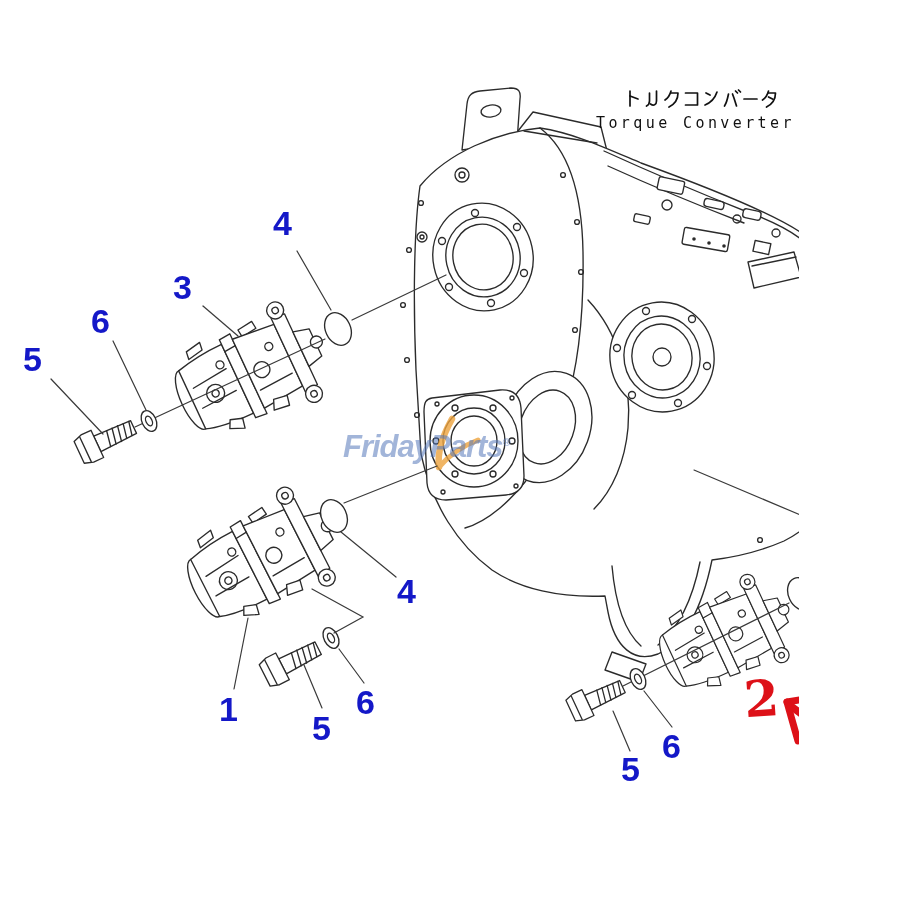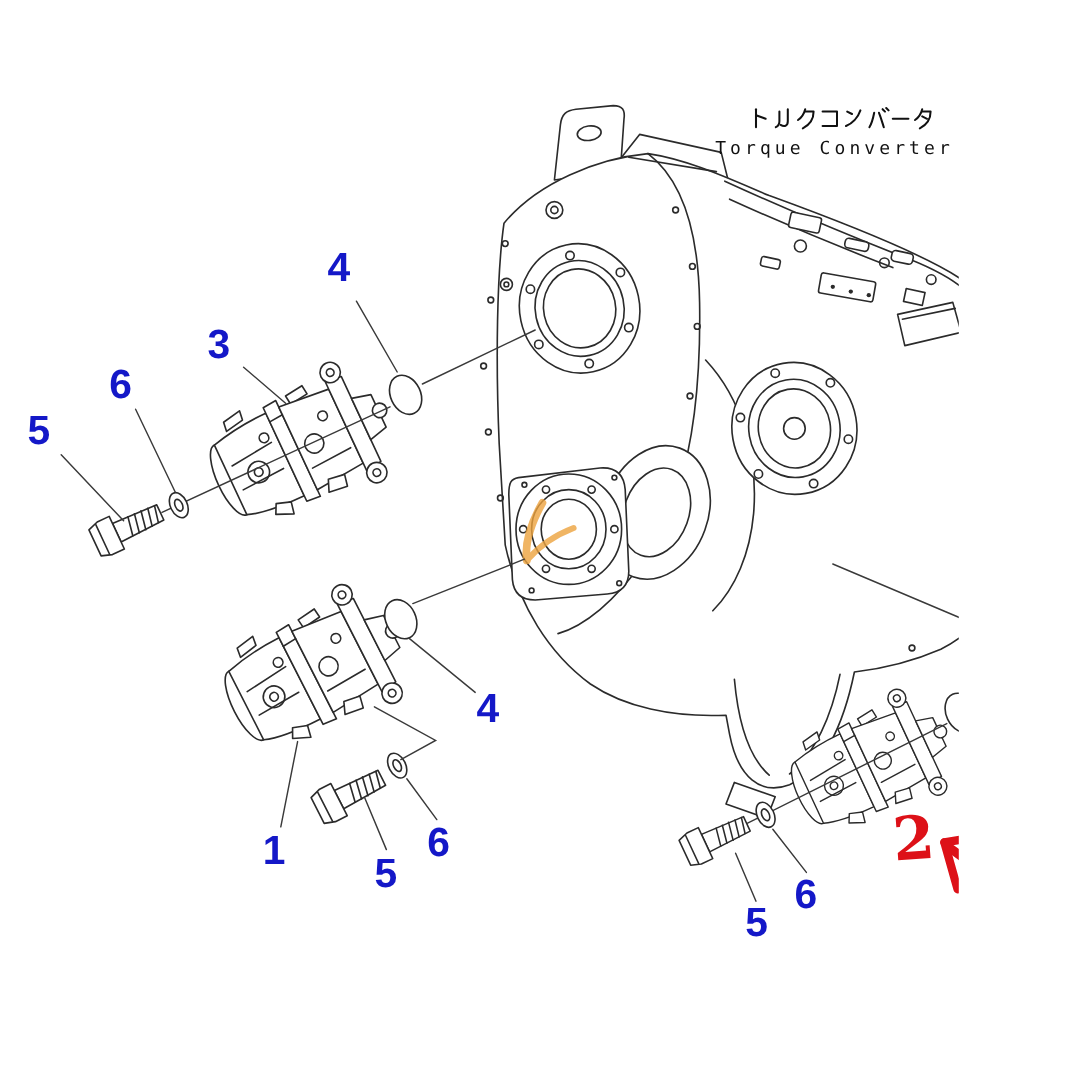--- a/index.html
+++ b/index.html
@@ -305,20 +305,21 @@
           <path d="M 6,2 L 13,2 C 13,8 10,13 4,16"></path>
           <path d="M 6,6 L 10,8"></path>
         </g>
   </g>
 </svg>
 
 <span class="title-ja-data">トルクコンバータ</span>
 
 <div class="title-en">Torque Converter</div>
 
+<div class="watermark"><span>FridayParts</span><sup>®</sup></div>
 
 <div class="callout" style="left:273px;top:206px;">4</div>
 <div class="callout" style="left:173px;top:270px;">3</div>
 <div class="callout" style="left:91px; top:304px;">6</div>
 <div class="callout" style="left:23px; top:342px;">5</div>
 <div class="callout" style="left:397px;top:574px;">4</div>
 <div class="callout" style="left:219px;top:692px;">1</div>
 <div class="callout" style="left:312px;top:711px;">5</div>
 <div class="callout" style="left:356px;top:685px;">6</div>
 <div class="callout" style="left:850px;top:623px;">4</div>

